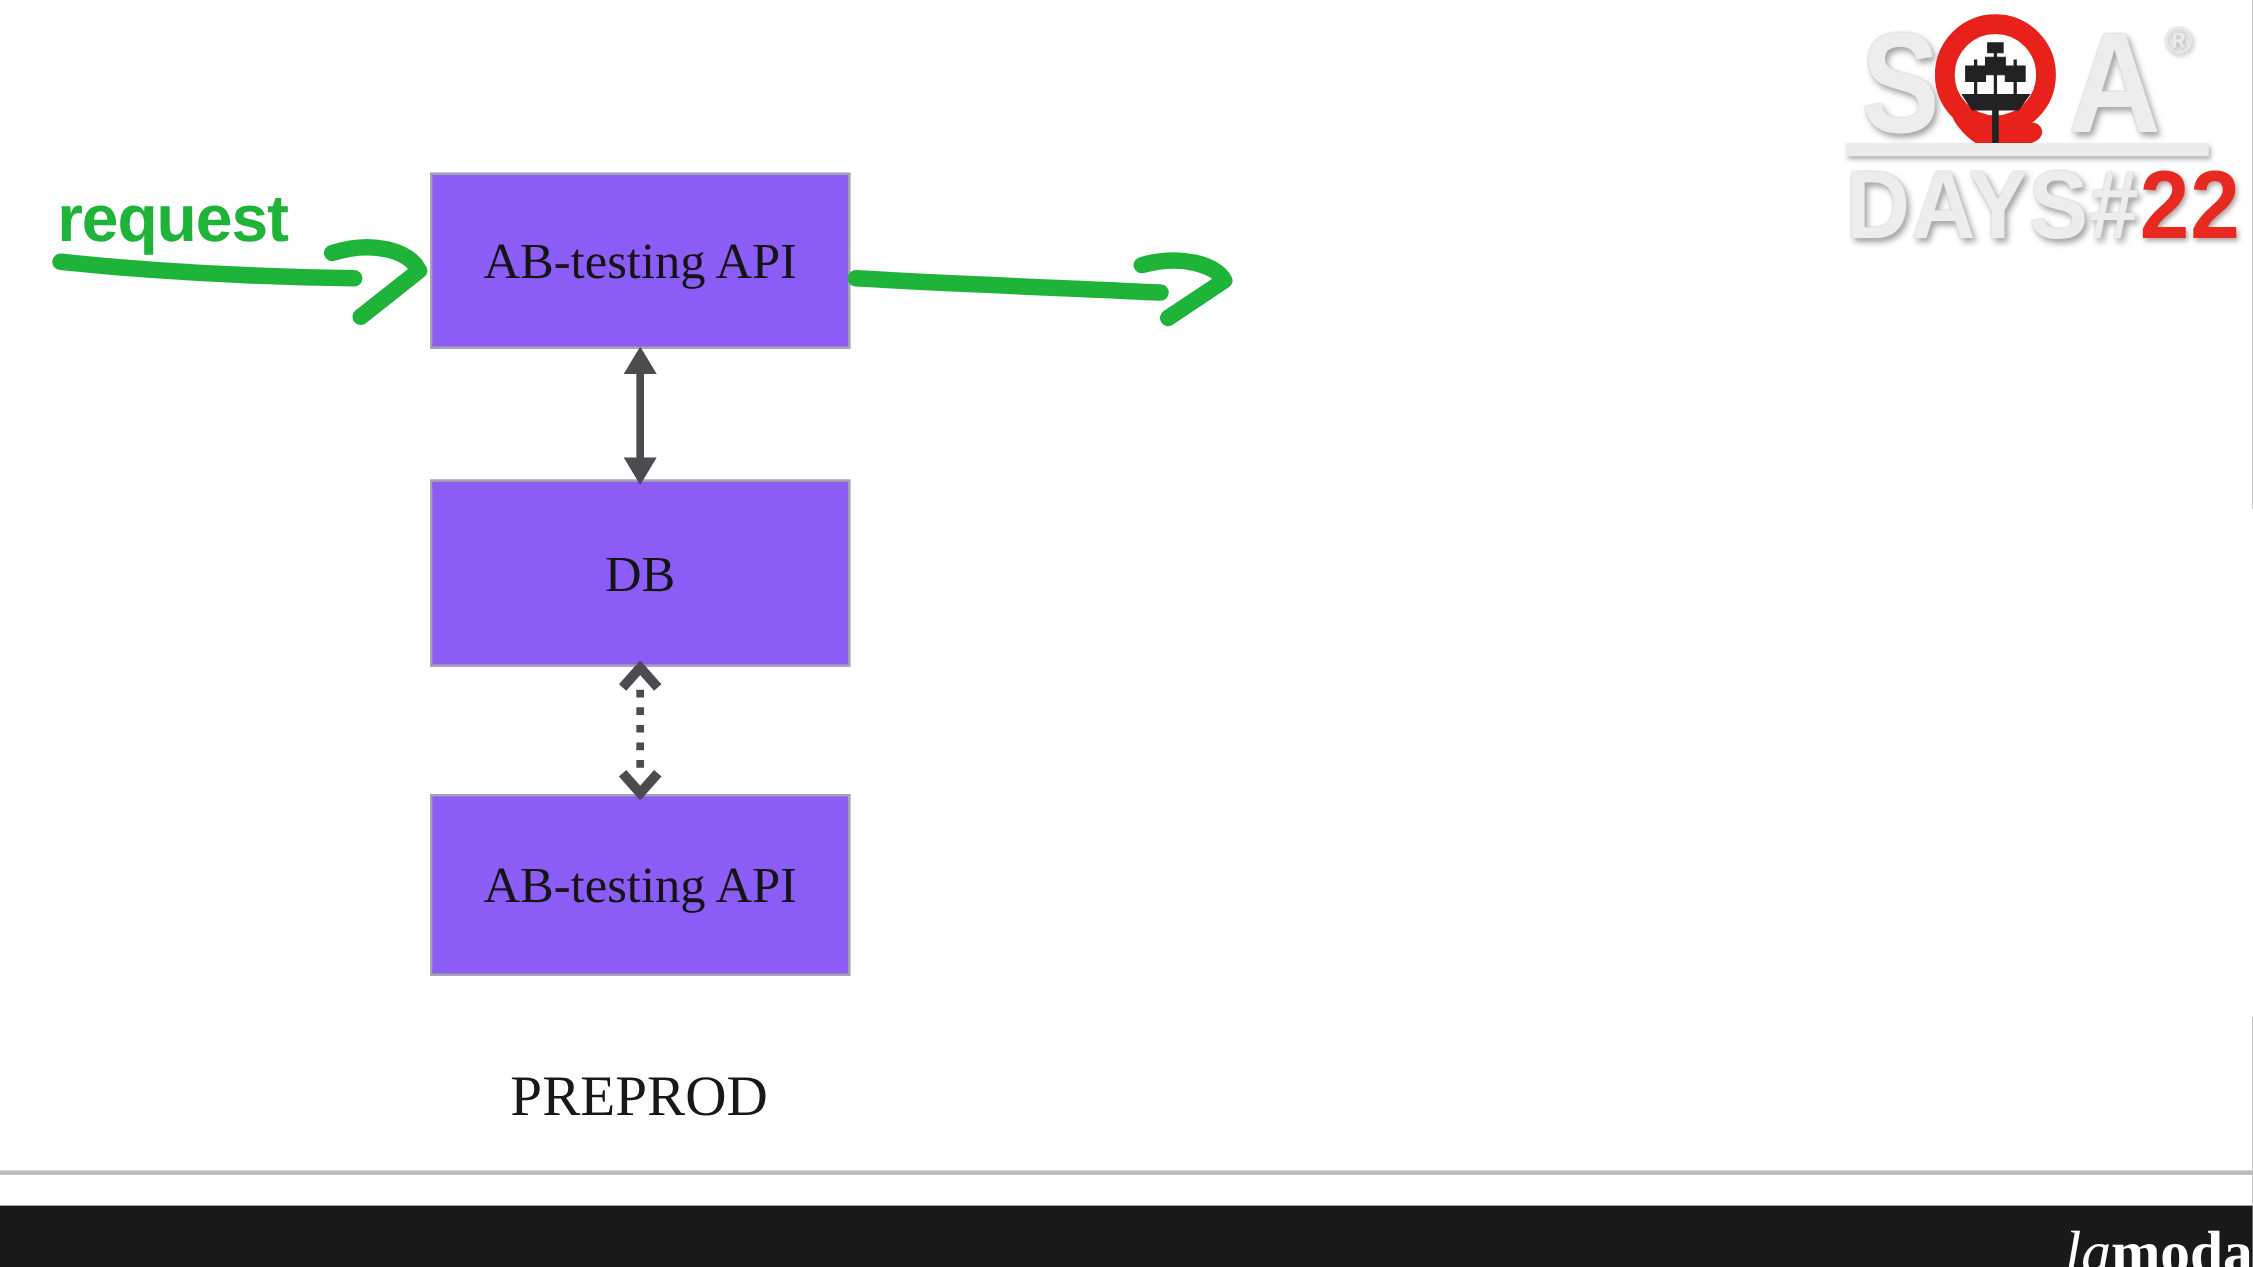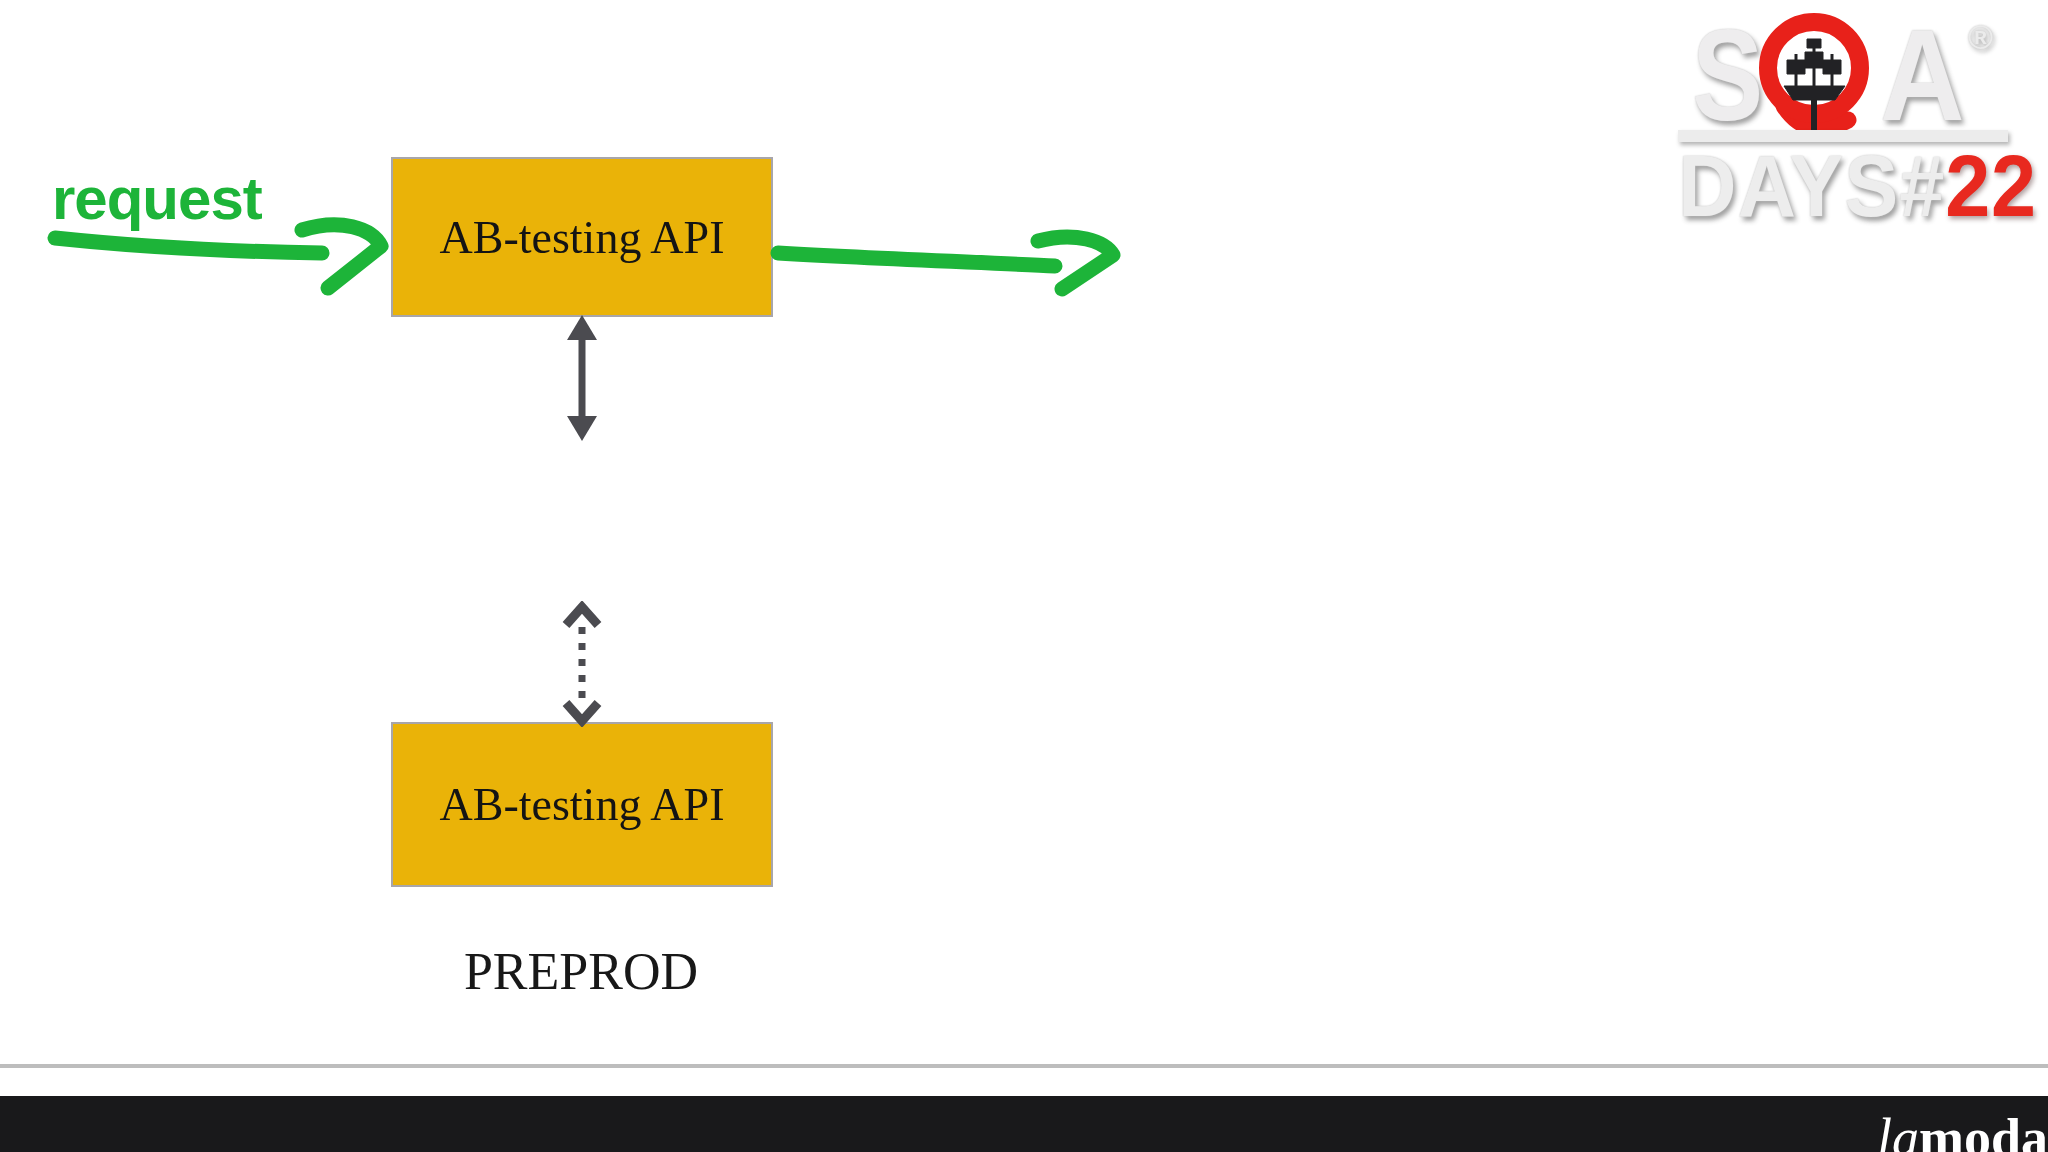--- a/index.html
+++ b/index.html
@@ -6,25 +6,25 @@
   .stage{
     position:relative;width:2048px;height:1152px;background:#ffffff;
     overflow:hidden;font-family:"Liberation Sans",sans-serif;
   }
   
   .env-label{
     position:absolute;width:320px;text-align:center;
     font-family:"Liberation Serif",serif;font-size:52px;color:#181818;
   }
   #prod-label{left:422px;top:52px;}
-  #preprod-label{left:421px;top:942px;}
+  #preprod-label{left:421px;top:968px;}
   
   .node{
     position:absolute;left:391px;width:382px;
-    background:#eab308;border:2px solid #a8a6aa;
+    background:#8b5cf6;border:2px solid #a8a6aa;
     display:flex;align-items:center;justify-content:center;
     font-family:"Liberation Serif",serif;font-size:46px;color:#141414;
     box-sizing:border-box;
   }
   #node-api-prod{top:157px;height:160px;}
   #node-db{top:436px;height:170px;}
   #node-api-preprod{top:722px;height:165px;}
   
   .green-label{
     position:absolute;color:#1db439;font-weight:bold;letter-spacing:-1px;
@@ -73,20 +73,23 @@
 
   <div class="green-label" id="request-label">request</div>
   <svg class="arrow-svg" style="left:40px;top:212px;" width="360" height="105" viewBox="0 0 360 105">
     <path d="M15 26 C 110 36, 215 40, 282 41" fill="none" stroke="#1db439" stroke-width="15" stroke-linecap="round"></path>
     <path d="M262 18 C 300 6, 332 16, 341 34 L 288 76" fill="none" stroke="#1db439" stroke-width="15" stroke-linecap="round" stroke-linejoin="round"></path>
   </svg>
 
   <div class="node" id="node-api-prod">
     <span>AB-testing API</span>
   </div>
+  <div class="node" id="node-db">
+    <span>DB</span>
+  </div>
   <div class="node" id="node-api-preprod">
     <span>AB-testing API</span>
   </div>
 
   <svg class="arrow-svg" style="left:770px;top:225px;" width="360" height="100" viewBox="0 0 360 100">
     <path d="M8 28 C 110 34, 230 38, 285 41" fill="none" stroke="#1db439" stroke-width="15" stroke-linecap="round"></path>
     <path d="M268 16 C 305 6, 335 16, 343 30 L 292 64" fill="none" stroke="#1db439" stroke-width="15" stroke-linecap="round" stroke-linejoin="round"></path>
   </svg>
 
   <svg class="arrow-svg" style="left:552px;top:313px;" width="60" height="130" viewBox="0 0 60 130">

